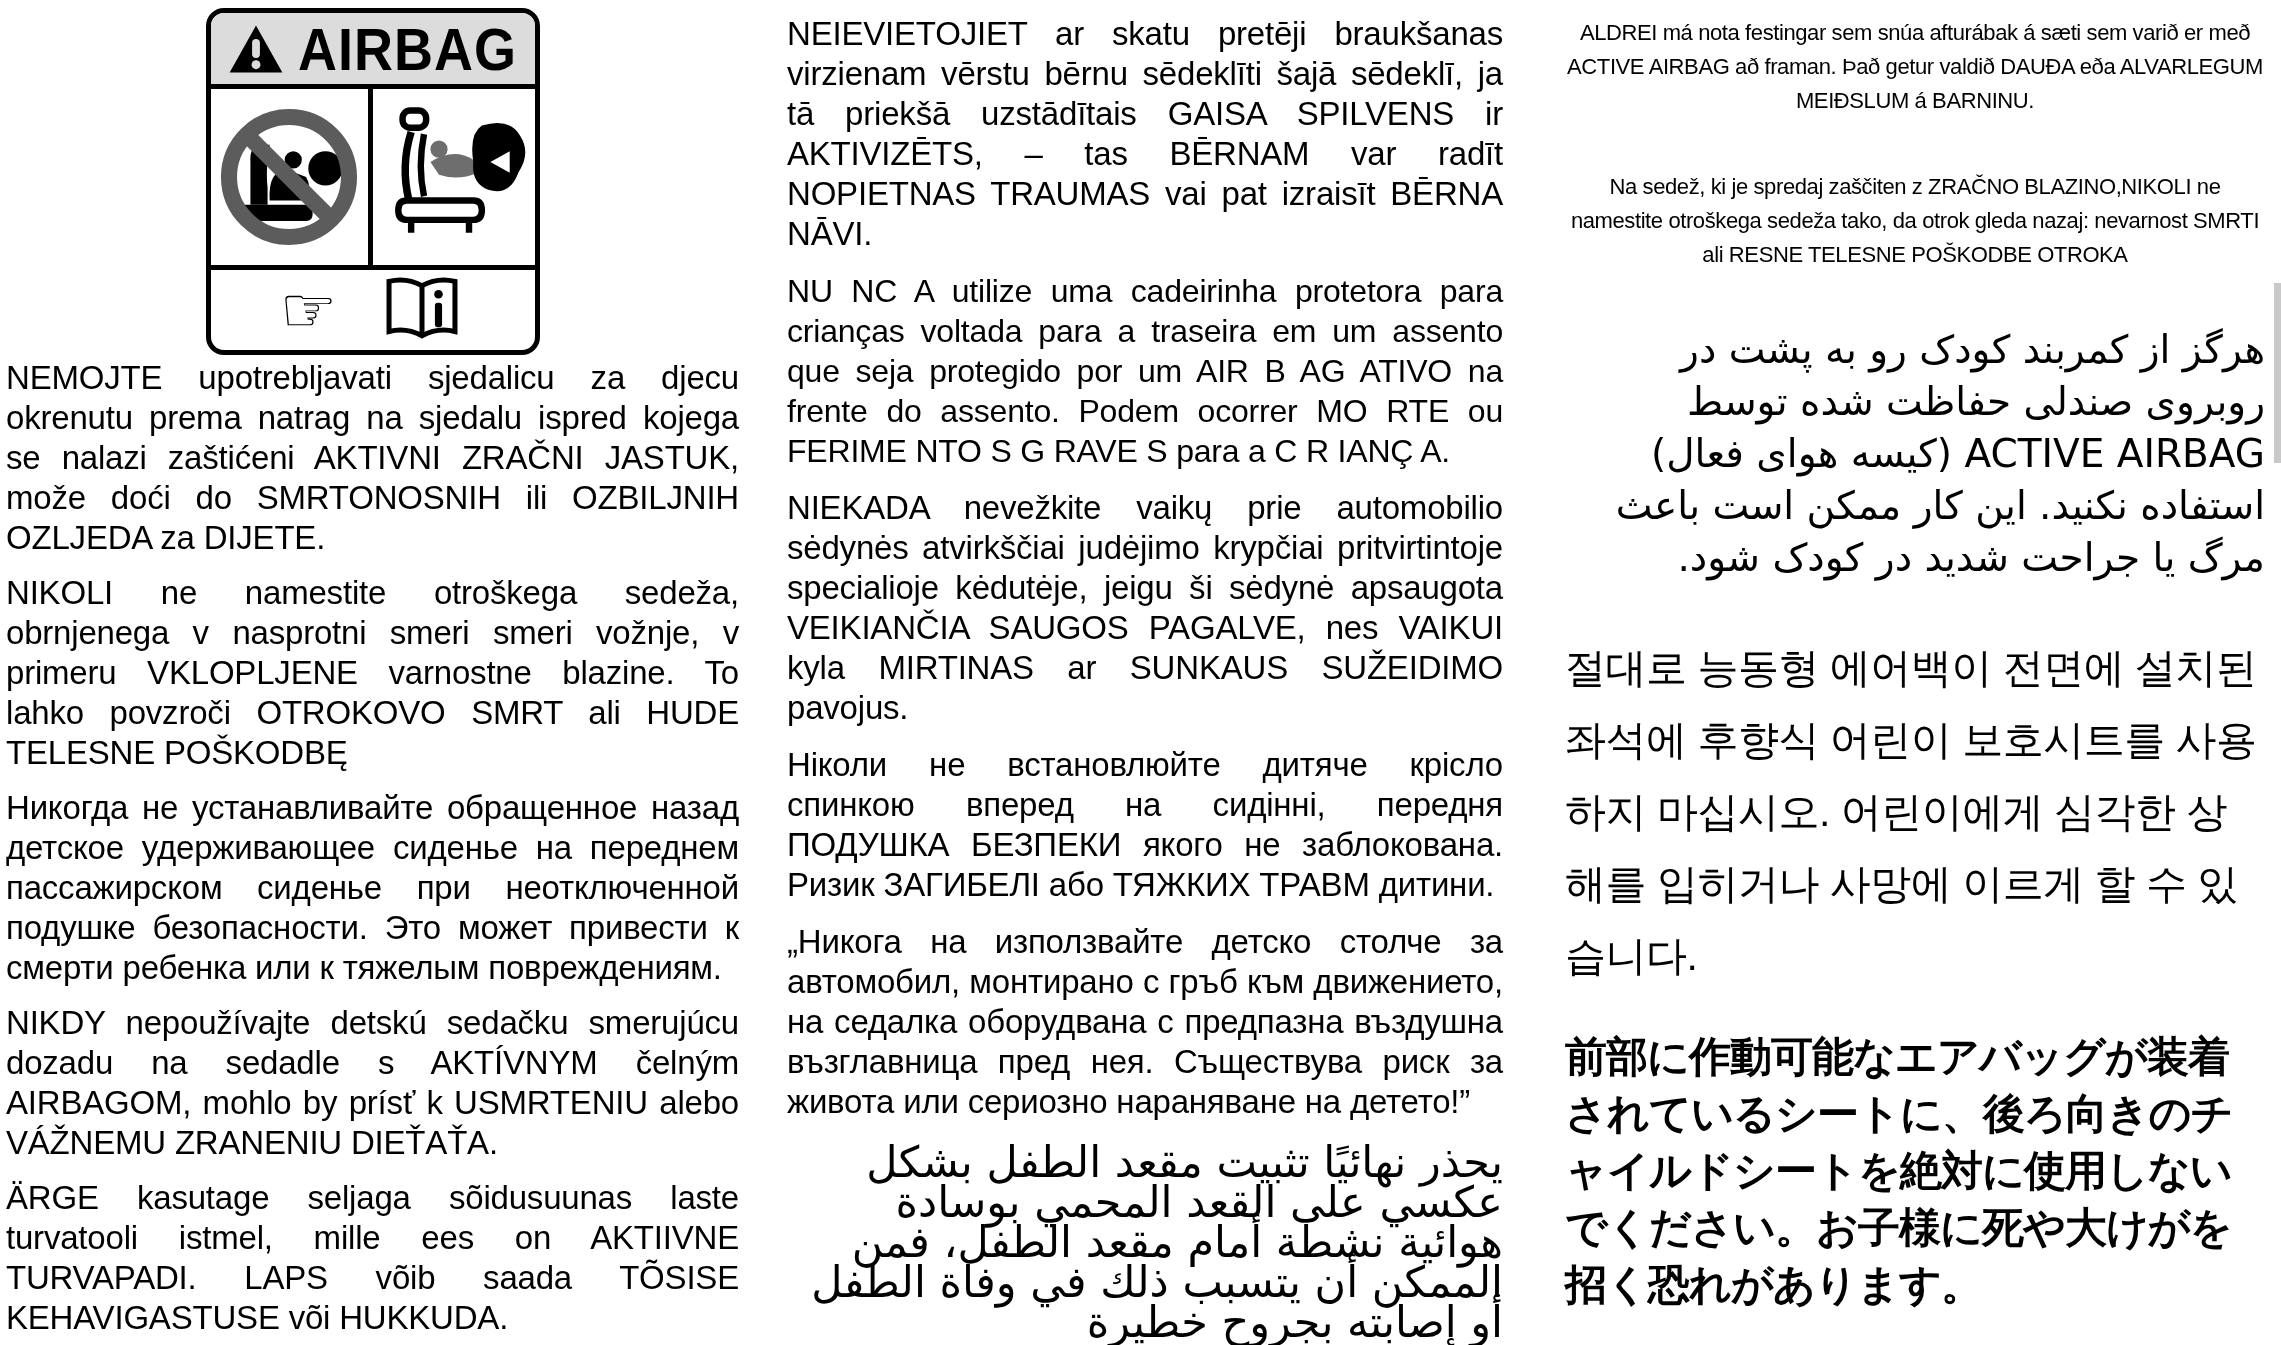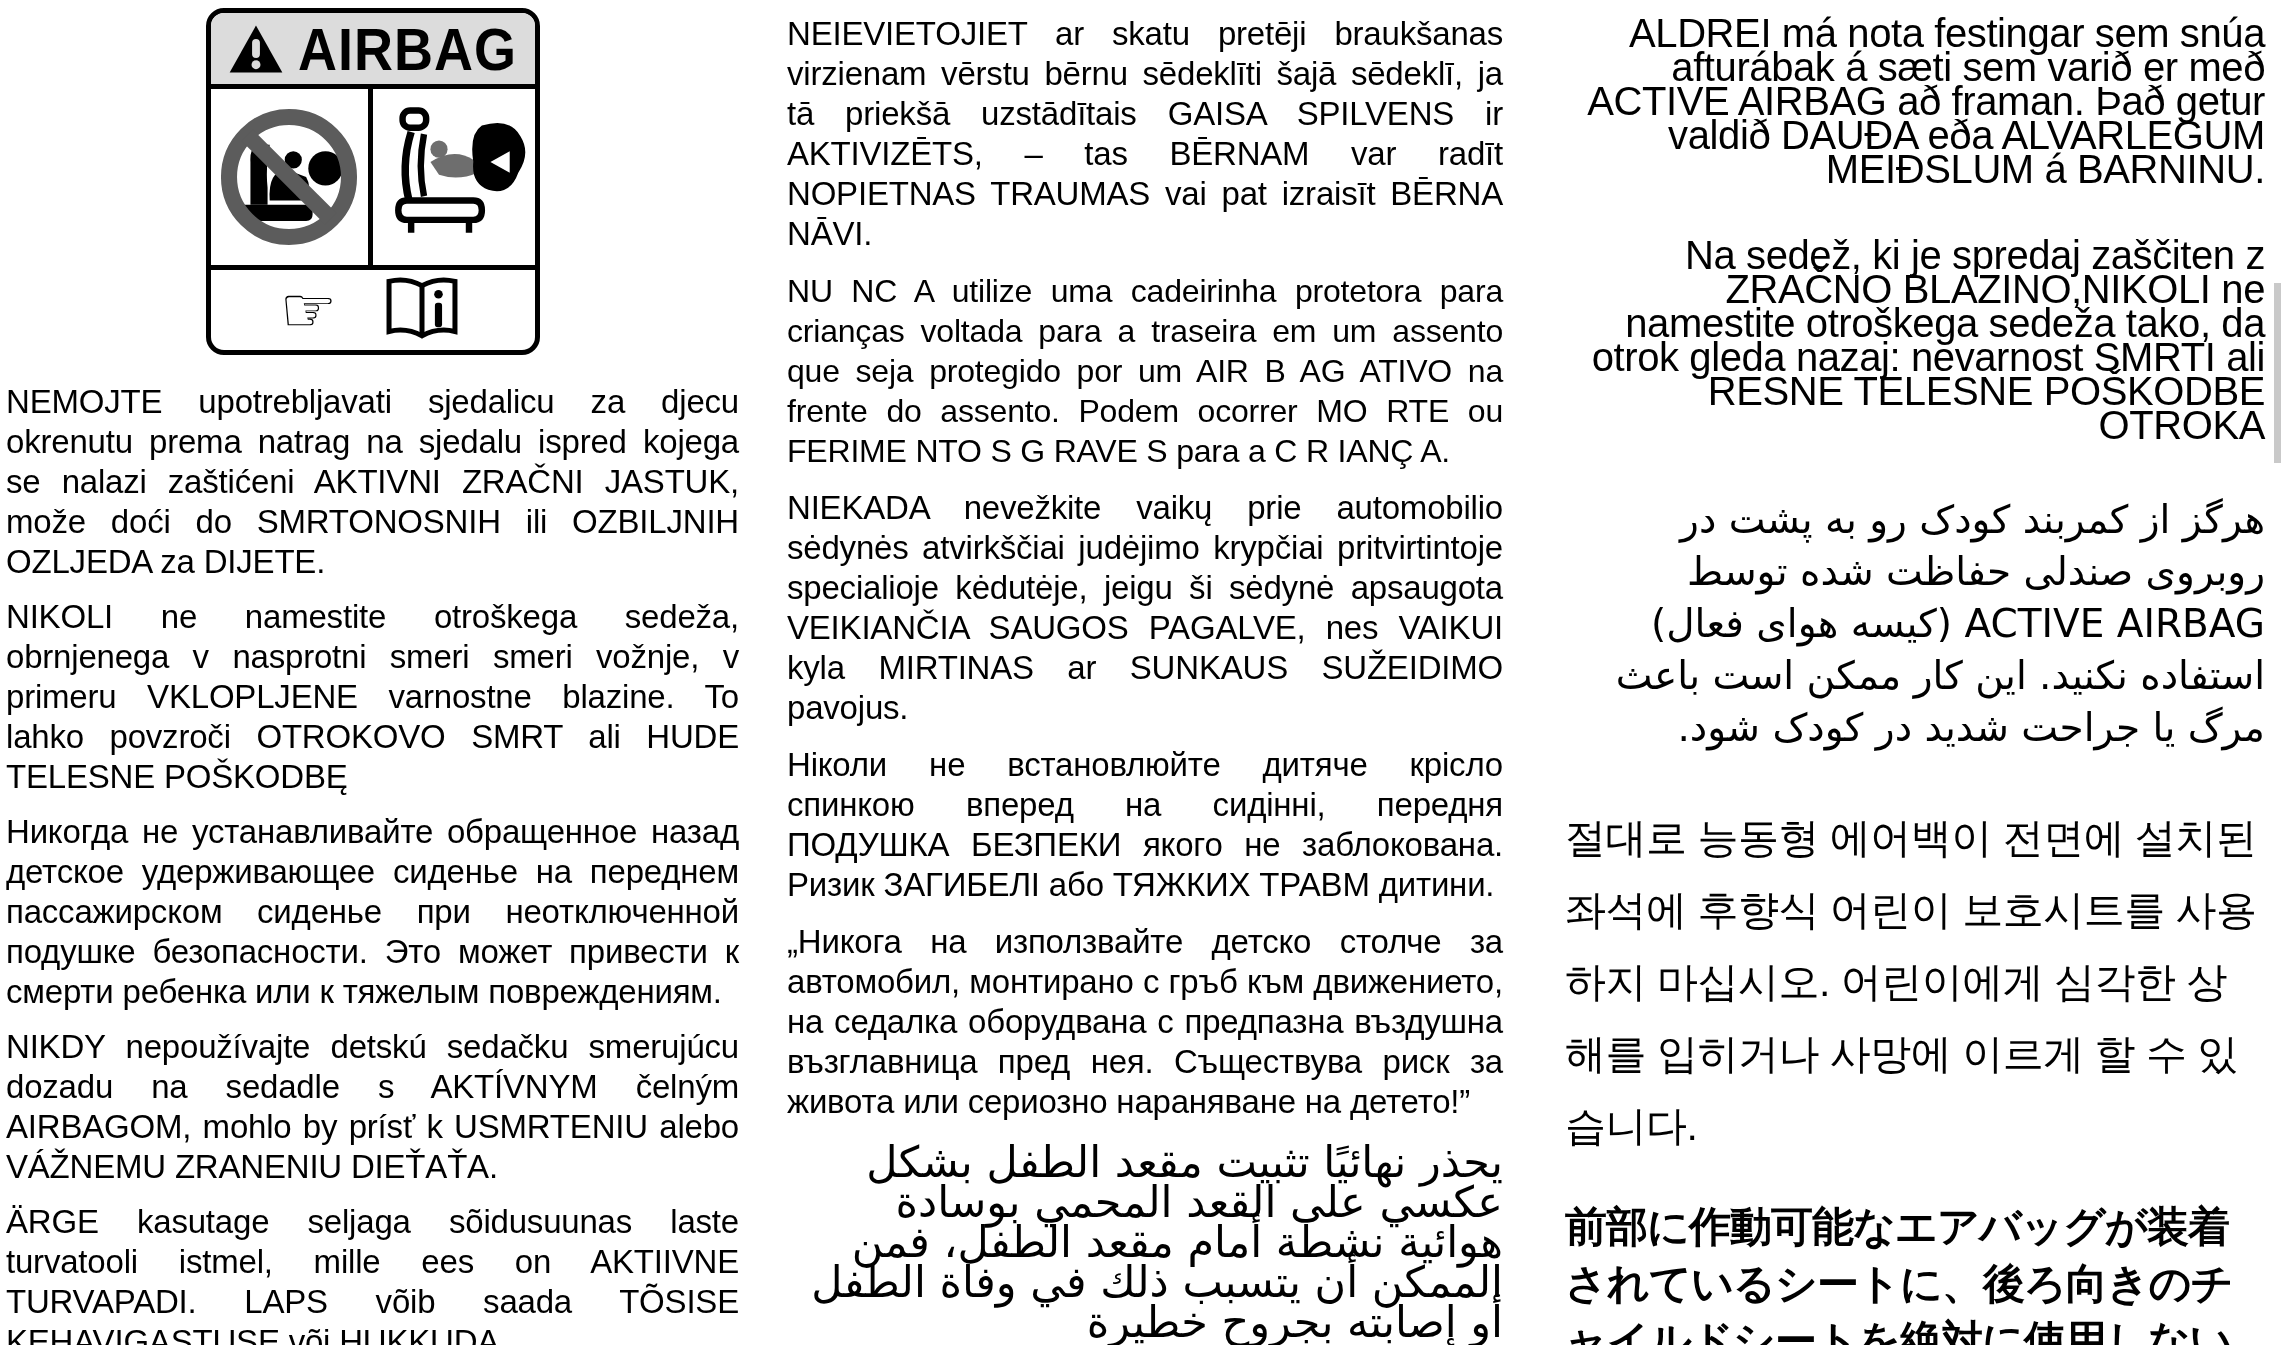--- a/index.html
+++ b/index.html
@@ -9,21 +9,21 @@
     background:#ffffff; overflow:hidden; color:#000;
     font-family:"Liberation Sans", sans-serif;
   }
   .col { position:absolute; top:0; }
   #col1 { left:6px;    width:733px; padding-top:8px; }
   #col2 { left:787px;  width:716px; padding-top:14px; }
   #col3 { left:1565px; width:700px; padding-top:16px; }
 
   
   .airbag-label {
-    width:334px; height:347px; margin:0 auto 27px auto;
+    width:334px; height:347px; margin:0 auto 3px auto;
     border:5px solid #000; border-radius:18px; overflow:hidden;
     display:flex; flex-direction:column; background:#fff;
   }
   .label-header {
     height:76px; background:#dcdcdc; border-bottom:5px solid #000;
     display:flex; align-items:center; justify-content:center; gap:14px;
   }
   .label-title {
     font-weight:800; font-size:54px; letter-spacing:1px;
     font-family:"Liberation Sans", sans-serif; transform:scaleY(1.08);
@@ -39,21 +39,21 @@
     font-size:33px; line-height:40px; text-align:justify;
     margin-bottom:15px; letter-spacing:-0.2px;
   }
   #col2 .para { line-height:40px; margin-bottom:17px; }
   .para.pt { font-size:32px; }
   .para.arabic {
     direction:rtl; text-align:right; font-size:43px; line-height:64px;
     font-family:"DejaVu Sans", sans-serif; margin-top:20px; letter-spacing:0;
   }
   .para.cond {
-    font-size:40px; line-height:34px; text-align:right; letter-spacing:-0.4px;
+    font-size:22px; line-height:34px; text-align:center; letter-spacing:-0.4px;
     margin-bottom:52px;
   }
   .para.farsi {
     direction:rtl; text-align:right; font-size:39px; line-height:52px;
     font-family:"DejaVu Sans", sans-serif; margin-bottom:48px; letter-spacing:0;
   }
   .para.korean {
     font-size:41px; line-height:72px; text-align:left; word-break:break-all;
     font-weight:500; margin-bottom:36px; letter-spacing:-0.5px;
   }

